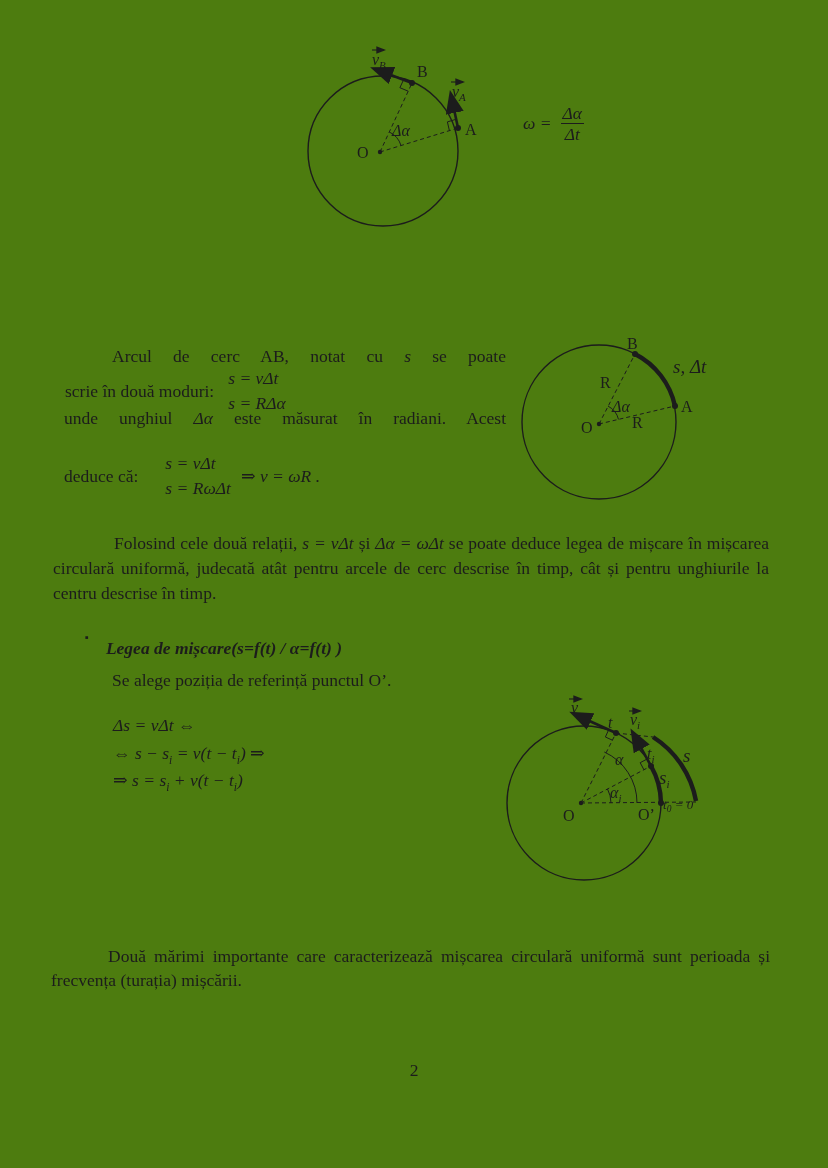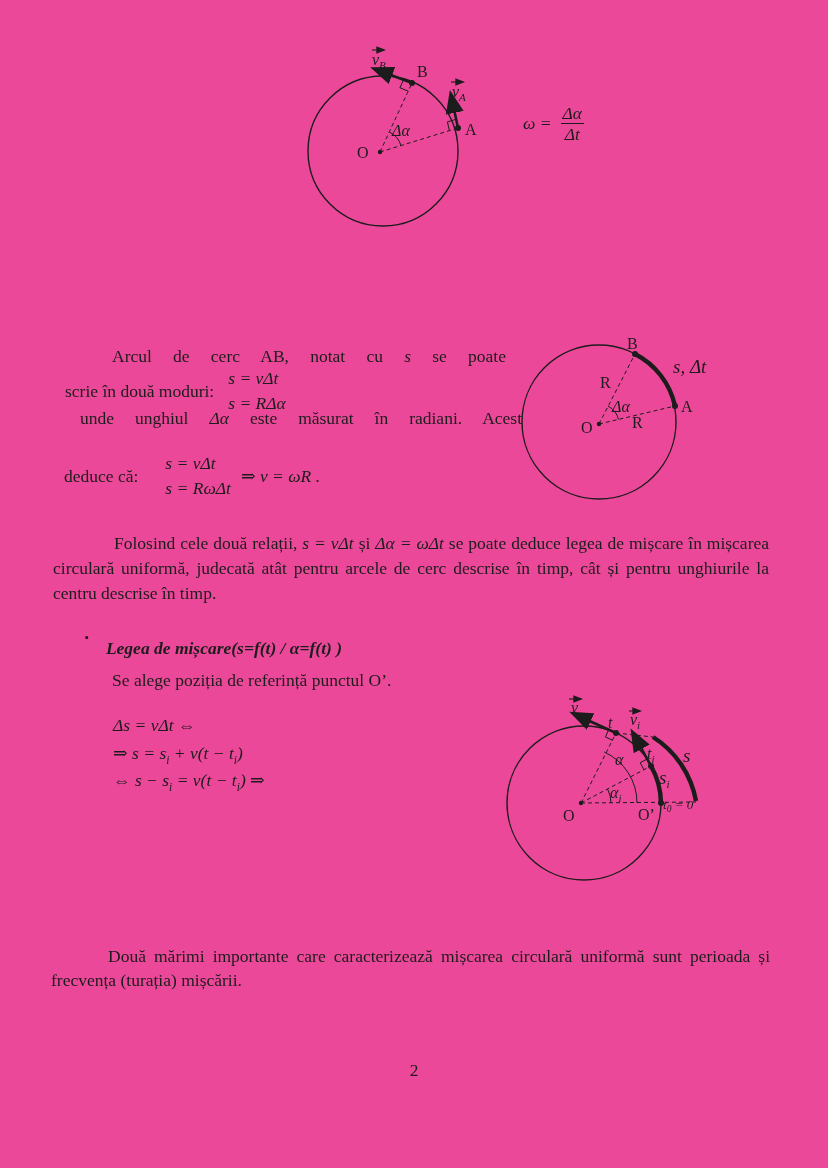--- a/index.html
+++ b/index.html
@@ -1,17 +1,17 @@
 <!DOCTYPE html>
 <html><head>
 <meta charset="utf-8">
 <style>
   html,body{margin:0;padding:0;}
   body{background:#ffffff;}
-  .page{position:relative;width:828px;height:1168px;background:#ec4899;overflow:hidden;
+  .page{position:relative;width:828px;height:1168px;background:#4d7c0f;overflow:hidden;
         font-family:"Liberation Serif","DejaVu Serif",serif;color:#1c1c1c;font-size:17.5px;}
   .abs{position:absolute;}
   .it{font-style:italic;}
   .jl{text-align:justify;text-align-last:justify;}
   .just{text-align:justify;}
   sub{font-size:11.5px;line-height:0;}
   .math{font-style:italic;}
   .eqline{white-space:nowrap;}
   .stack{display:inline-flex;flex-direction:column;align-items:flex-start;line-height:25px;}
   .row{display:flex;align-items:center;}
@@ -75,21 +75,21 @@
 
   <div class="abs" style="left:64px;top:343px;width:442px;height:170px;">
     <div class="abs jl" style="left:0;top:2px;width:442px;text-indent:48px;line-height:22px;"><span>Arcul de cerc AB, notat cu </span><span class="it">s</span><span> se poate</span></div>
     <div class="abs row" style="left:1px;top:25px;height:46px;">
       <span>scrie în două moduri:</span>
       <span class="stack" style="margin-left:14px;">
         <span class="math eqline">s = vΔt</span>
         <span class="math eqline">s = RΔα</span>
       </span>
     </div>
-    <div class="abs jl" style="left:0;top:64px;width:442px;line-height:22px;margin-left:16px;"><span>unde unghiul </span><span class="it">Δα</span><span> este măsurat în radiani. Acest</span></div>
+    <div class="abs jl" style="left:0;top:64px;width:442px;line-height:22px;"><span>unde unghiul </span><span class="it">Δα</span><span> este măsurat în radiani. Acest</span></div>
     <div class="abs row" style="left:0;top:109px;height:48px;">
       <span>deduce că:</span>
       <span class="stack" style="margin-left:27px;">
         <span class="math eqline">s = vΔt</span>
         <span class="math eqline">s = RωΔt</span>
       </span>
       <span class="math eqline" style="margin-left:10px;">⇒ v = ωR .</span>
     </div>
   </div>
 
@@ -117,22 +117,22 @@
 
   <div class="abs row" style="left:85px;top:626px;height:22px;">
     <span class="bullet">▪</span>
     <span class="heading" style="margin-left:17px;">Legea de mișcare(s=f(t) / α=f(t) )</span>
   </div>
 
   <div class="abs" style="left:112px;top:669px;line-height:23px;">Se alege poziția de referință punctul O’.</div>
 
   <div class="abs eqblock" style="left:113px;top:712px;">
     <div class="math eqline">Δs = vΔt ⇔</div>
+    <div class="math eqline">⇔ s − s<sub>i</sub> = v(t − t<sub>i</sub>) ⇒</div>
     <div class="math eqline">⇒ s = s<sub>i</sub> + v(t − t<sub>i</sub>)</div>
-    <div class="math eqline">⇔ s − s<sub>i</sub> = v(t − t<sub>i</sub>) ⇒</div>
   </div>
 
   <div class="abs eqblock" style="left:113px;top:817px;line-height:28px;">
   </div>
 
   <div class="abs" style="left:490px;top:695px;width:235px;height:225px;">
     <svg width="235" height="225" viewBox="0 0 235 225">
       <circle cx="94" cy="108" r="77" fill="none" stroke="#1c1c1c" stroke-width="1.4"></circle>
       <line x1="91" y1="108" x2="126" y2="38" stroke="#1c1c1c" stroke-width="1" stroke-dasharray="4 3"></line>
       <line x1="91" y1="108" x2="161" y2="71" stroke="#1c1c1c" stroke-width="1" stroke-dasharray="4 3"></line>

